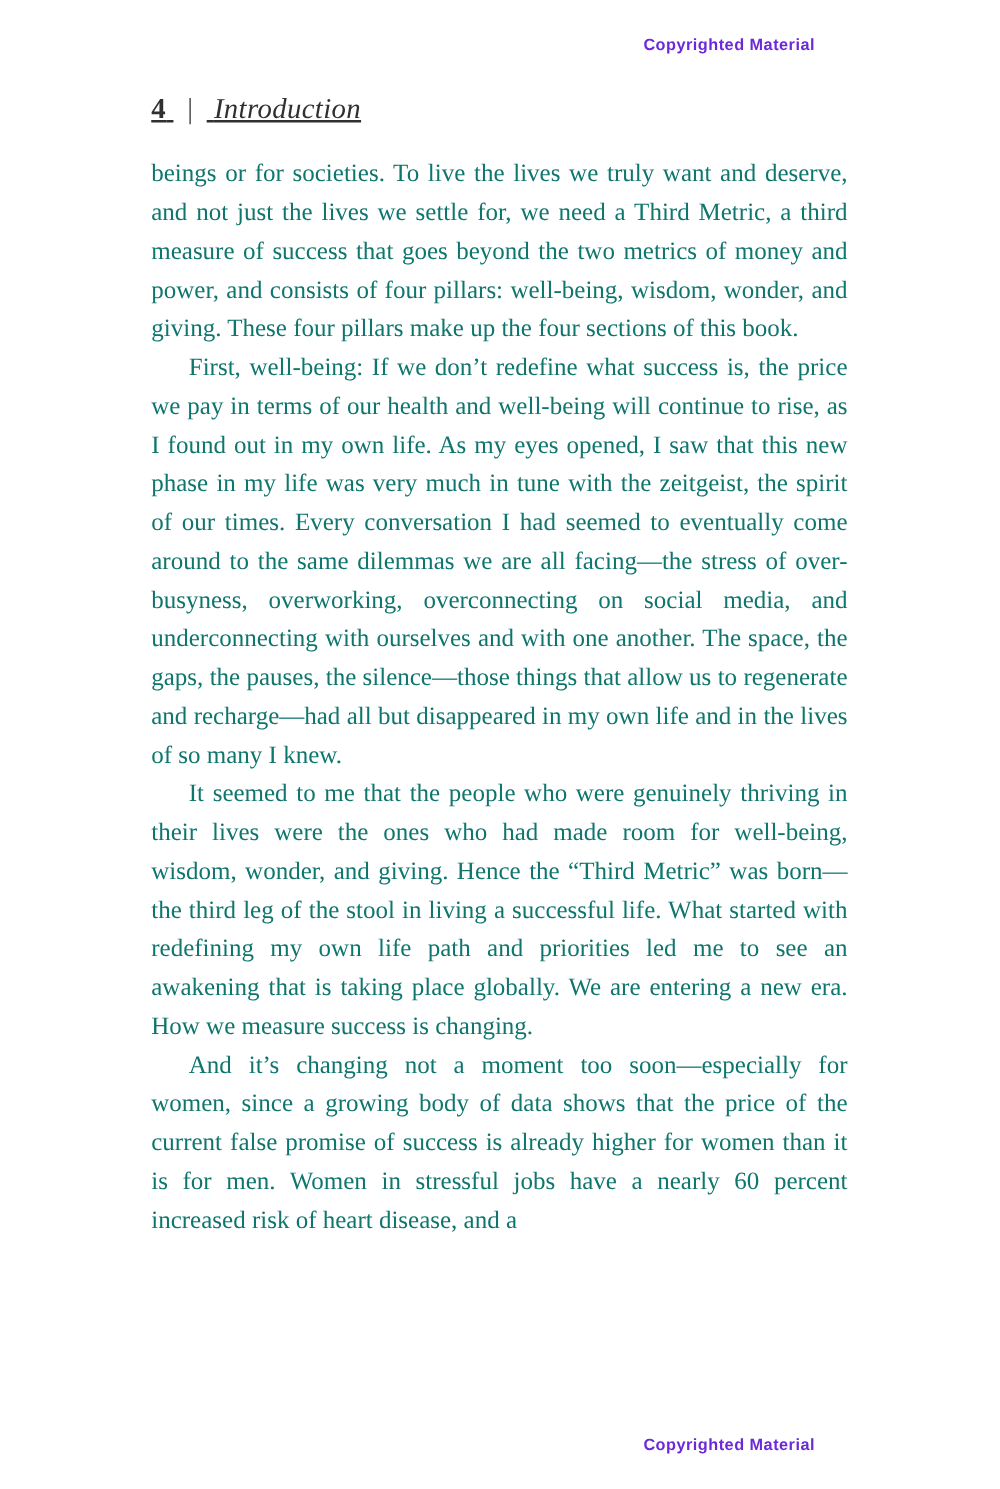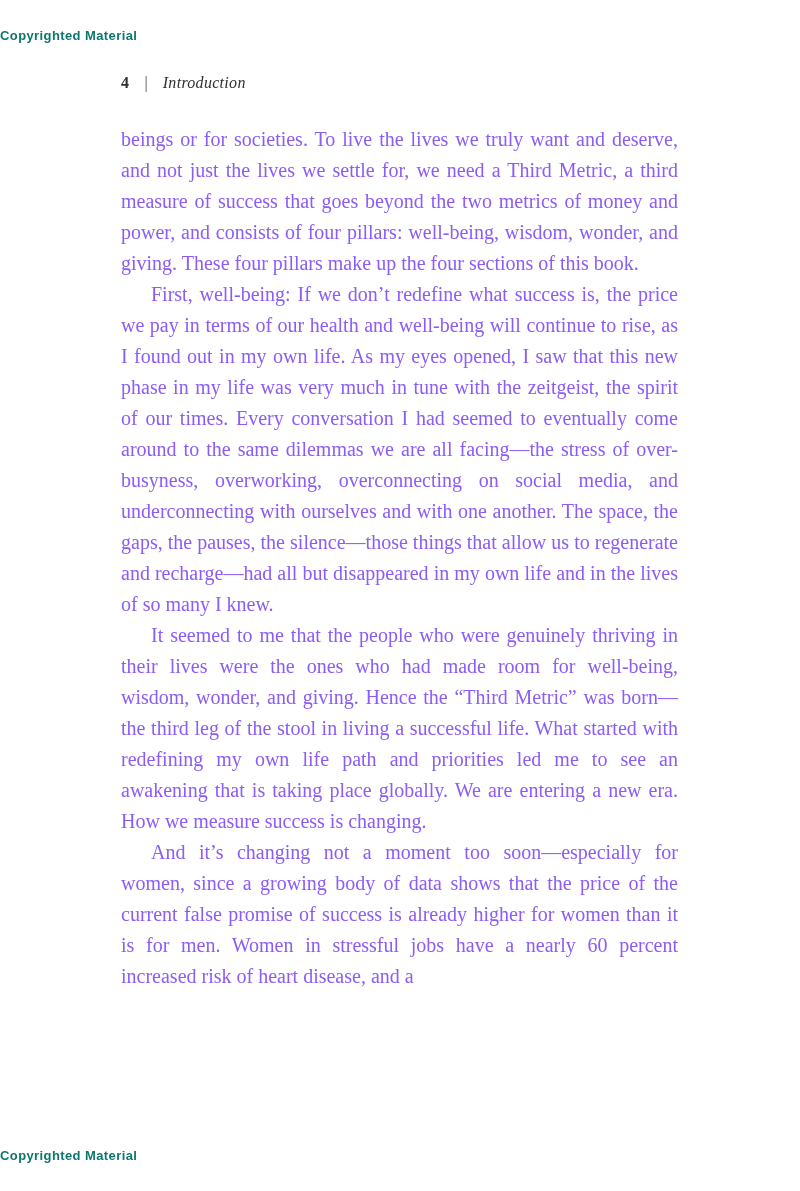--- a/index.html
+++ b/index.html
@@ -9,37 +9,38 @@
     height: 1191px;
     background: #ffffff;
     position: relative;
     overflow: hidden;
     font-family: "Liberation Serif", serif;
   }
   .copyright {
     position: absolute;
     left: 0;
     width: 652px;
-    text-align: left;
+    text-align: right;
     font-family: "Liberation Sans", sans-serif;
     font-size: 13px;
     font-weight: 700;
     letter-spacing: 0.4px;
-    color: #0f766e;
+    color: #6d28d9;
   }
   .copyright--top { top: 28px; }
   .copyright--bottom { top: 1148px; }
   .page-header {
     position: absolute;
     top: 74px;
     left: 121px;
     width: 557px;
-    font-size: 16px;
+    font-size: 23px;
     color: #303030;
     white-space: nowrap;
+    text-decoration: underline;
   }
   .page-number {
     font-weight: 600;
     letter-spacing: 0.5px;
   }
   .header-sep {
     color: #4a4a4a;
     margin: 0 11px;
     font-weight: 300;
   }
@@ -48,21 +49,21 @@
     letter-spacing: 0.3px;
   }
   .body-text {
     position: absolute;
     top: 124px;
     left: 121px;
     width: 557px;
     max-height: 990px;
     font-size: 20px;
     line-height: 31px;
-    color: #8b5cf6;
+    color: #0f766e;
     text-align: justify;
   }
   .body-text p { margin: 0; }
   .body-text p.indent { text-indent: 30px; }
 </style>
 </head>
 <body>
 
 <div class="copyright copyright--top">Copyrighted Material</div>
 

